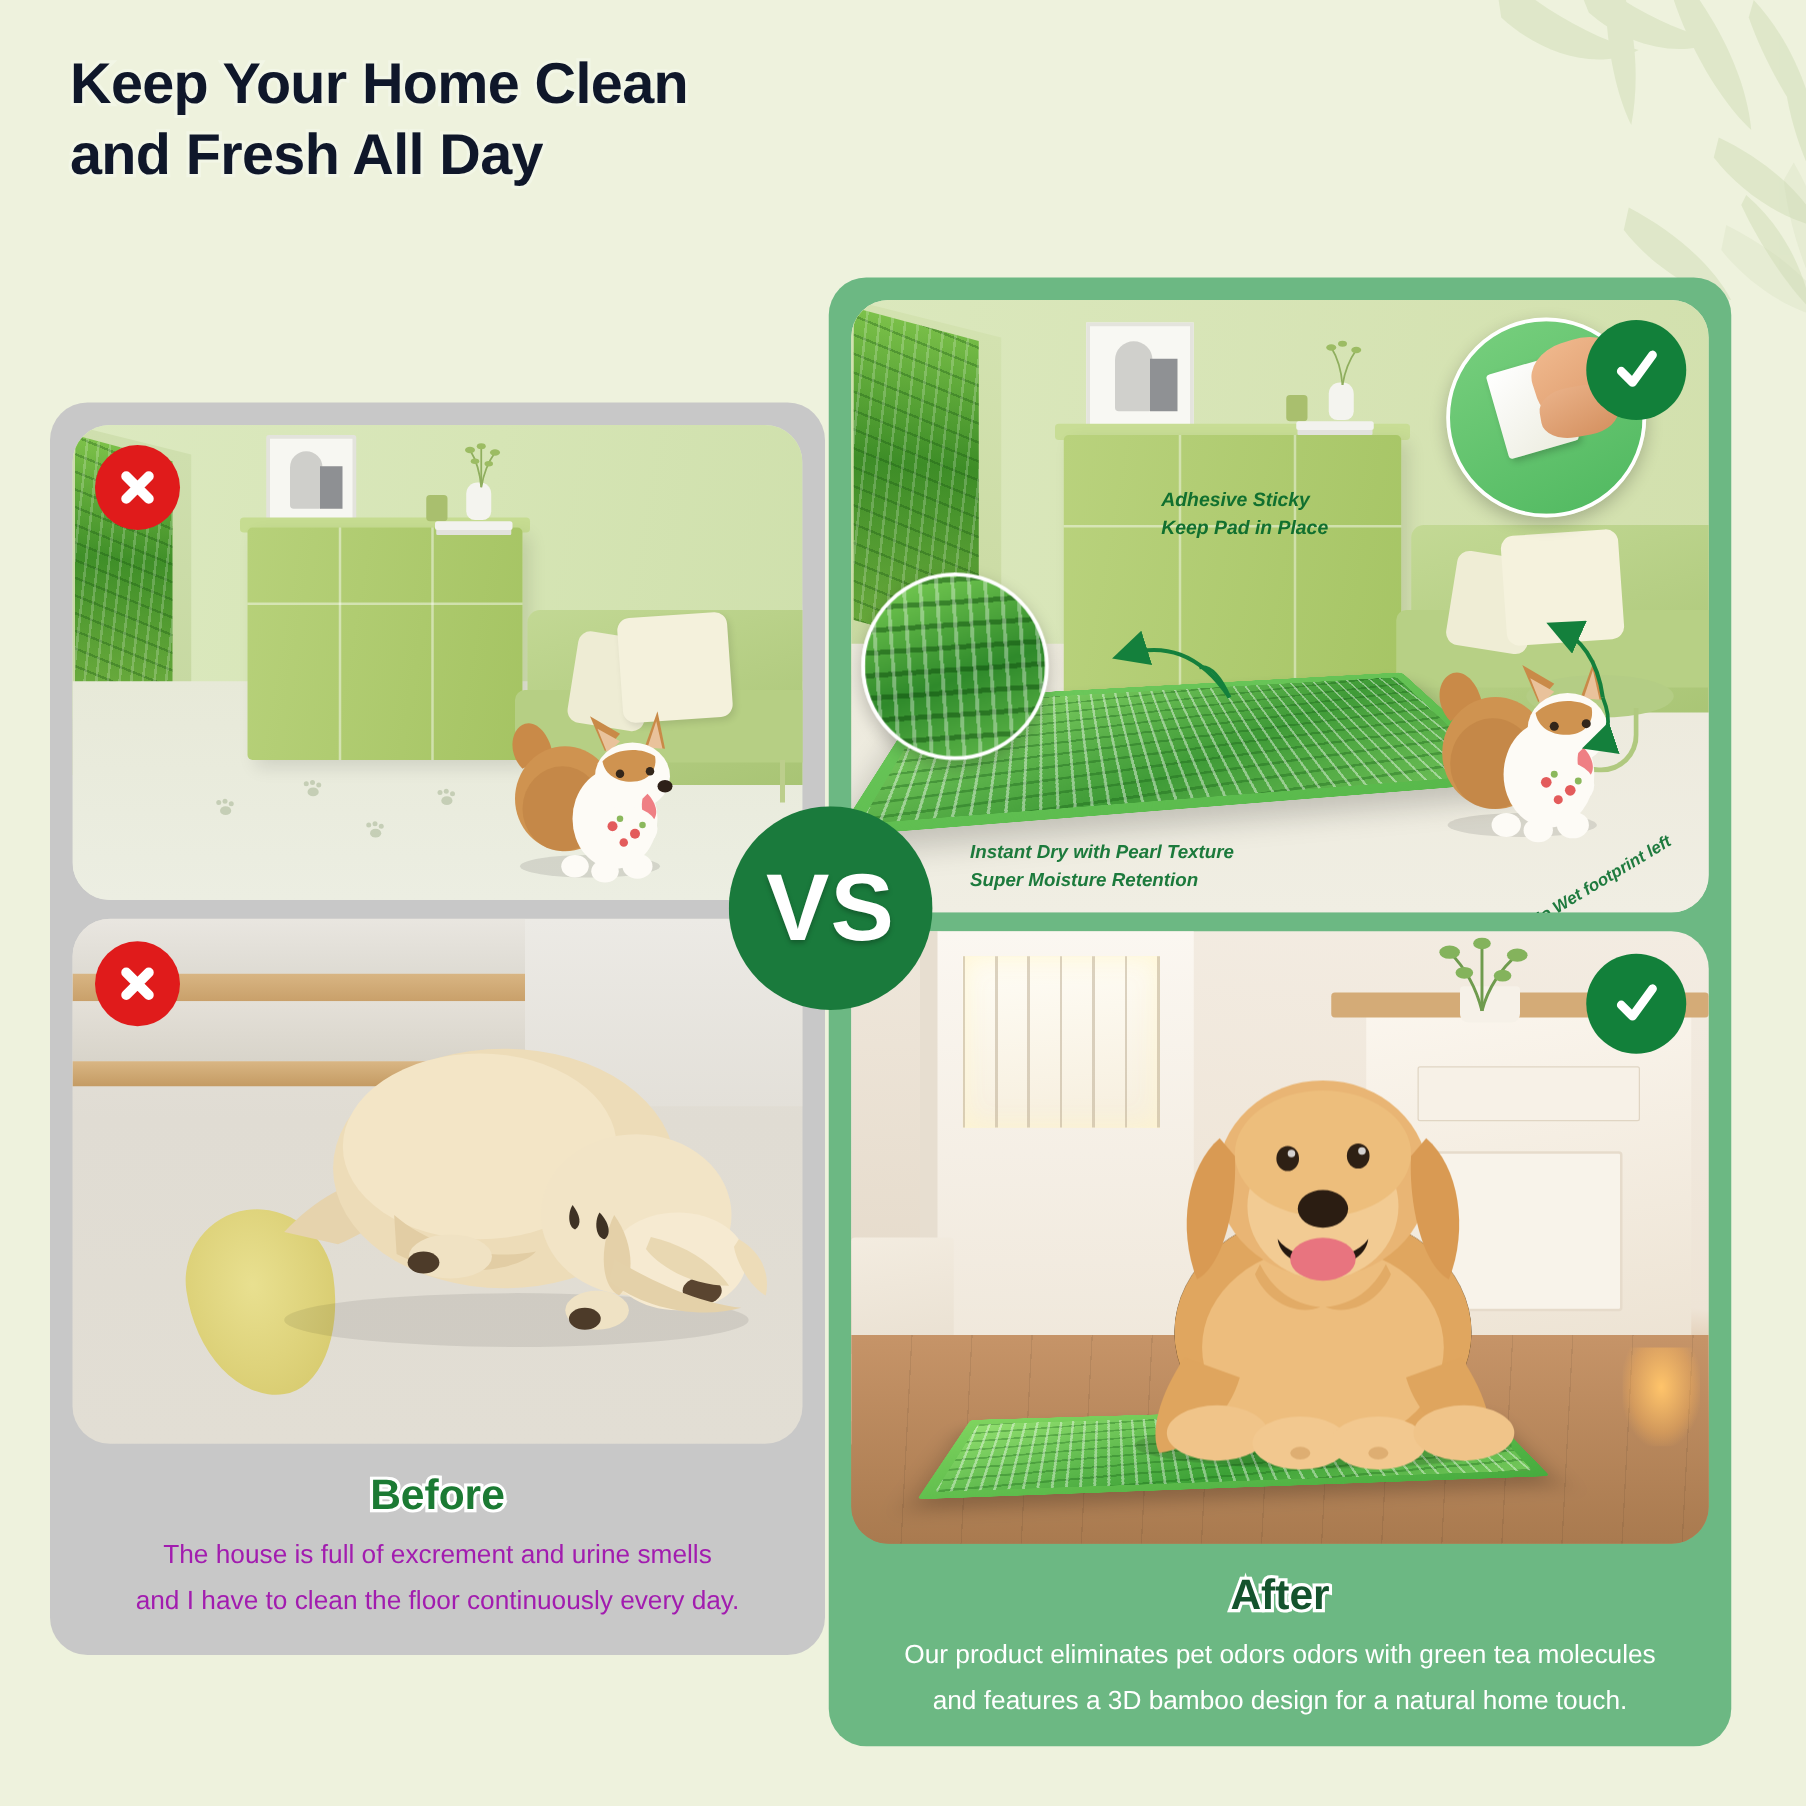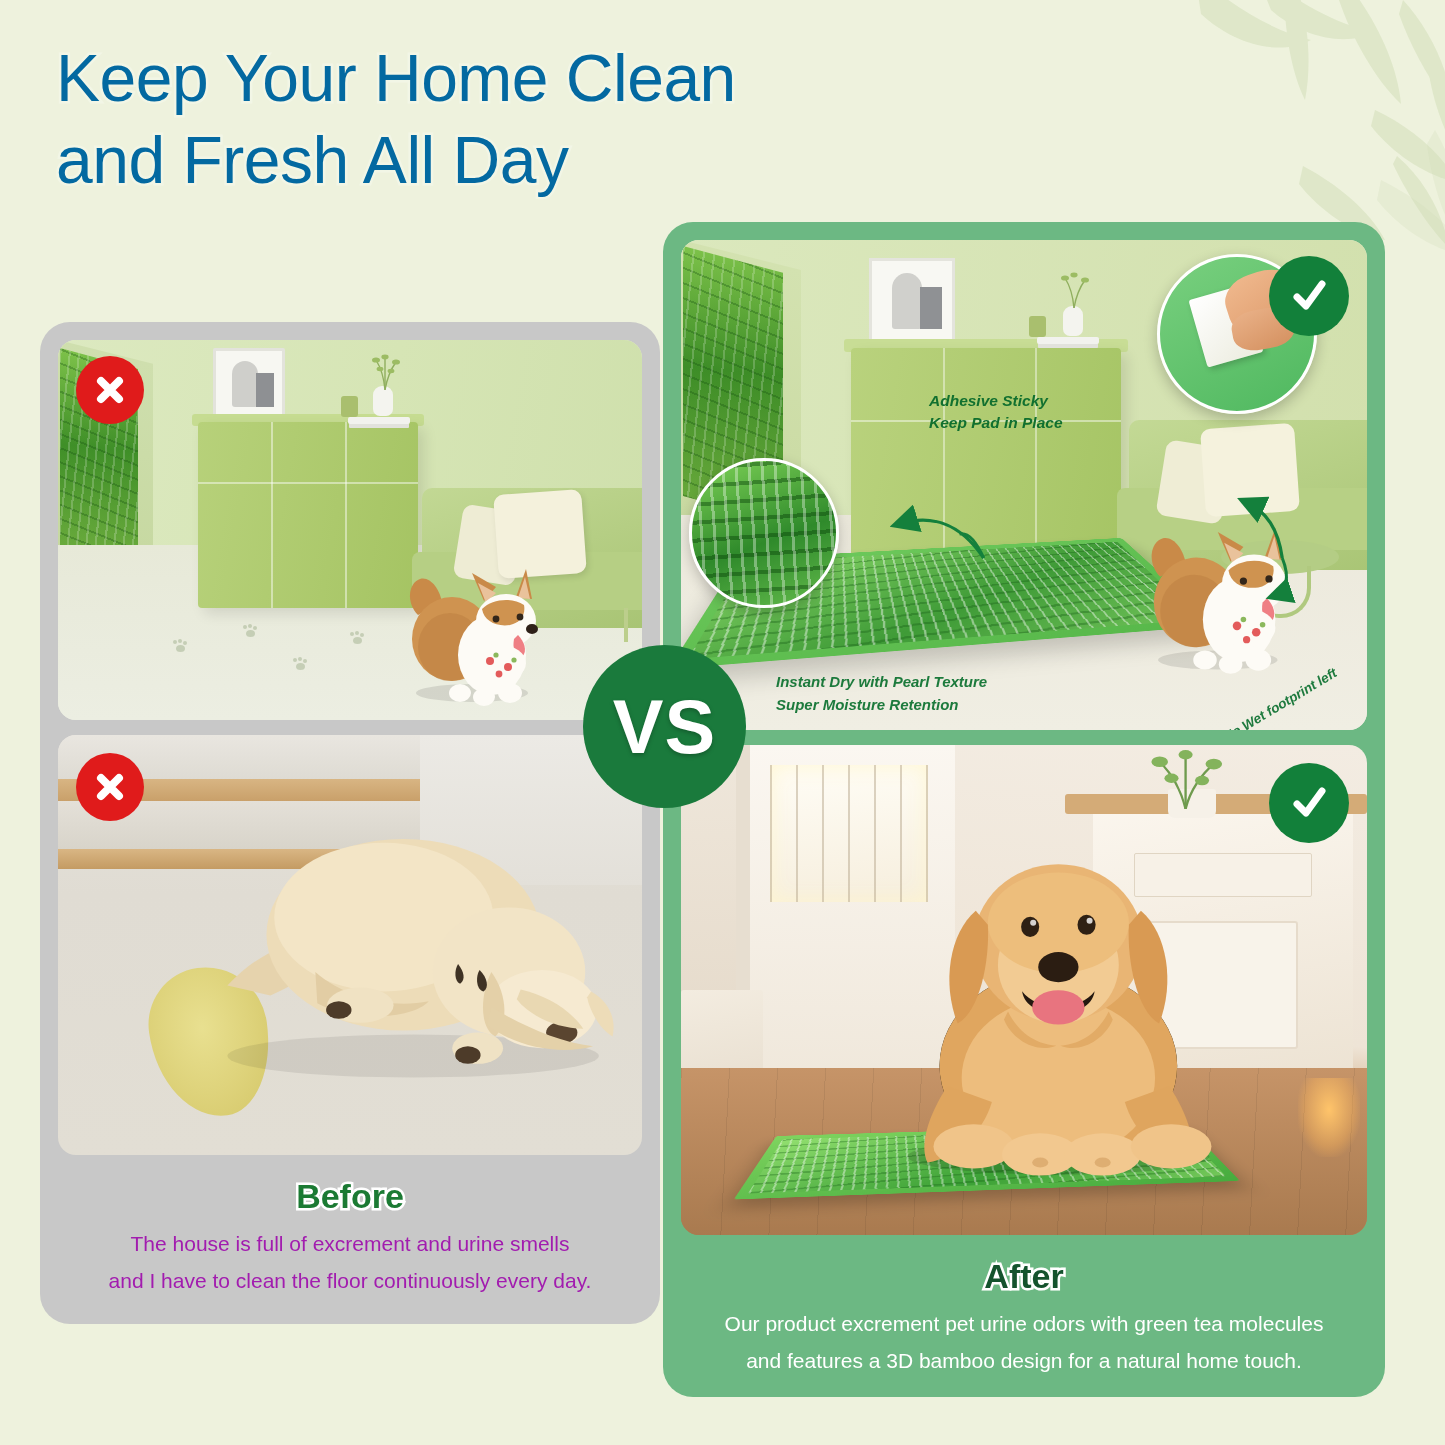--- a/index.html
+++ b/index.html
@@ -13,40 +13,40 @@
 
   
   .bamboo-deco { position:absolute; top:-30px; right:-20px; width:420px; height:300px;
     opacity:.55; pointer-events:none; z-index:0; }
   .bamboo-deco-2 { position:absolute; top:110px; right:-40px; width:300px; height:240px;
     opacity:.40; pointer-events:none; z-index:0; }
 
   
   .headline {
     position:absolute; left:56px; top:38px; z-index:5;
-    font-size:66px; line-height:1.24; font-weight:normal;
-    color:#0369a1; letter-spacing:-.5px;
+    font-size:46px; line-height:1.24; font-weight:bold;
+    color:#0f172a; letter-spacing:-.5px;
     -webkit-text-stroke:5px #f2f6e6;
     paint-order:stroke fill;
     white-space:pre-line;
   }
 
   
   .card { position:absolute; z-index:2; }
 
   .card-before {
     left:40px; top:322px; width:620px; height:1002px;
     background:#c8c8c8; border-radius:30px; padding:18px;
   }
   .card-after {
     left:663px; top:222px; width:722px; height:1175px;
     background:#6cb883; border-radius:30px; padding:18px;
   }
 
-  .photo { border-radius:18px; overflow:hidden; position:relative; width:100%; }
+  .photo { border-radius:30px; overflow:hidden; position:relative; width:100%; }
 
   
   .badge { position:absolute; border-radius:50%; display:flex;
     align-items:center; justify-content:center; z-index:9; }
   .badge-x  { background:#e01b1b; }
   .badge-ok { background:#12803a; }
 
   .vs-badge {
     position:absolute; left:583px; top:645px; width:163px; height:163px;
     border-radius:50%; background:#1a7a3c; z-index:20;
@@ -619,17 +619,17 @@
     </svg>
 
     <div class="badge badge-ok" style="right:18px;top:18px;width:80px;height:80px;">
       <svg width="42" height="42" viewBox="0 0 42 42">
         <path d="M9 22 L18 31 L34 9" stroke="#fff" stroke-width="7" fill="none" stroke-linecap="round" stroke-linejoin="round"></path>
       </svg>
     </div>
   </div>
 
   <div class="cap-title on-green">After</div>
-  <div class="cap-body light">Our product excrement pet urine odors with green tea molecules
+  <div class="cap-body light">Our product eliminates pet odors odors with green tea molecules
 and features a 3D bamboo design for a natural home touch.</div>
 </div>
 
 <div class="vs-badge">VS</div>
 
 </body></html>

